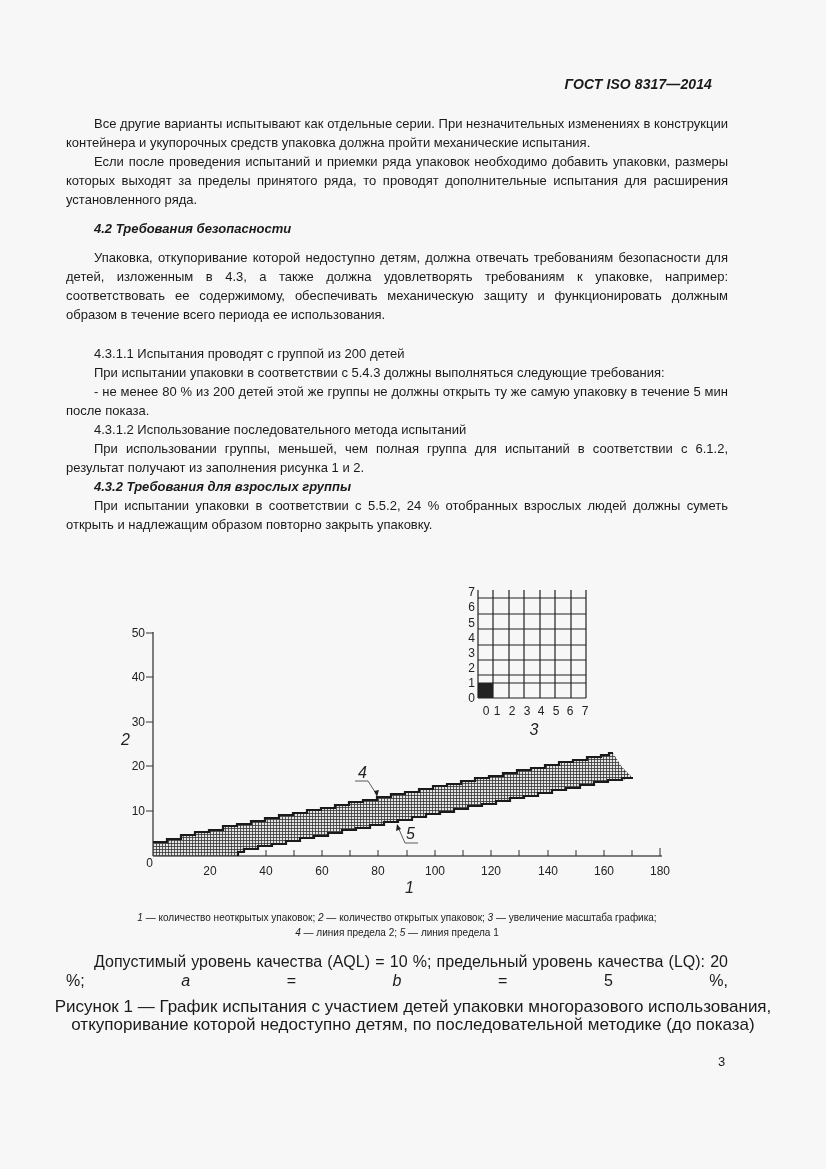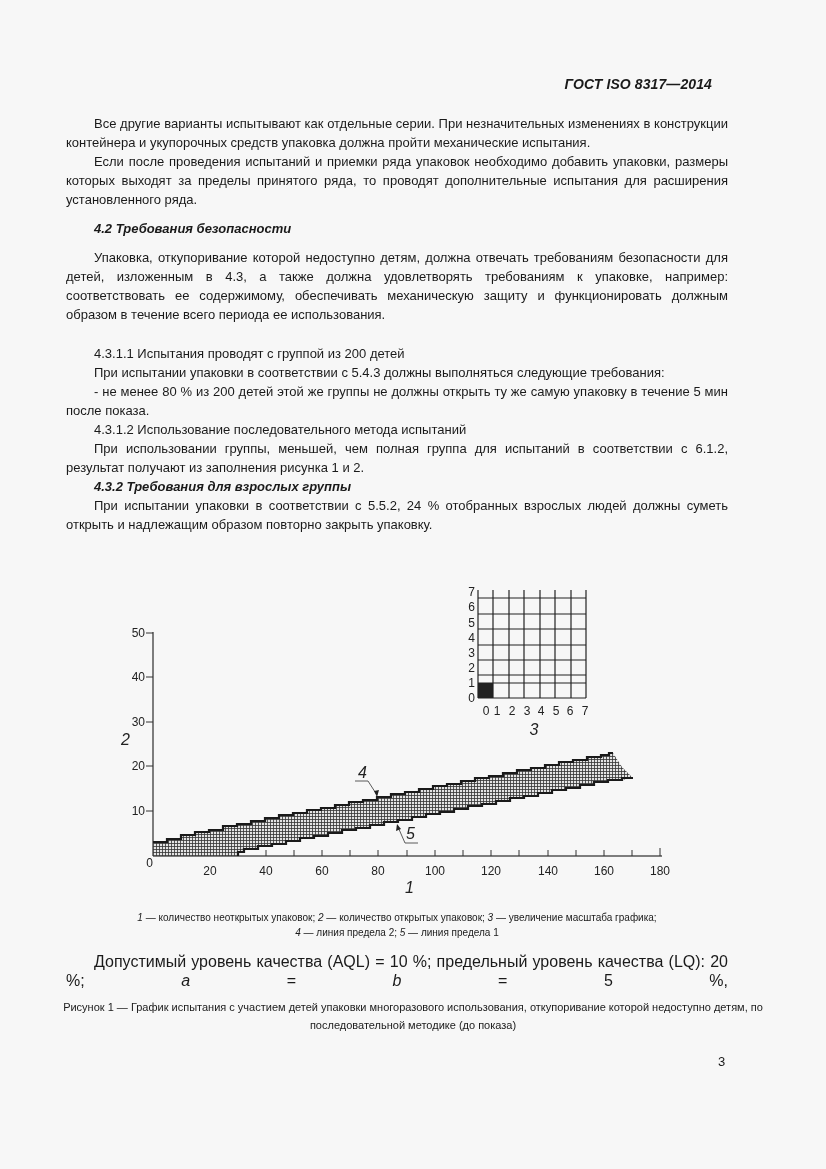--- a/index.html
+++ b/index.html
@@ -6,21 +6,21 @@
   body { width: 826px; height: 1169px; background: #f7f7f7; position: relative; overflow: hidden;
          font-family: "Liberation Sans", sans-serif; color: #1a1a1a; }
   .hdr { position: absolute; top: 76px; right: 114px; font-weight: bold; font-size: 14px; letter-spacing: 0.1px; font-style: italic; }
   .txt { position: absolute; left: 66px; width: 662px; font-size: 13px; line-height: 19px; }
   .p { text-indent: 28px; margin: 0; text-align: justify; }
   .h { margin: 0; padding-left: 28px; font-weight: bold; font-style: italic; }
   .gap { height: 10px; }
   .legend { position: absolute; left: 66px; width: 662px; top: 910px; font-size: 10px; line-height: 15px; text-align: center; }
   .legend i { font-style: italic; }
   .note { position: absolute; left: 66px; width: 662px; top: 952px; font-size: 16px; line-height: 19px; text-align: justify; }
-  .caption { position: absolute; left: 50px; width: 726px; top: 998px; font-size: 11px; line-height: 18px; text-align: center; }
+  .caption { position: absolute; left: 50px; width: 726px; top: 998px; font-size: 17px; line-height: 18px; text-align: center; }
   .pagenum { position: absolute; top: 1054px; left: 718px; font-size: 13px; }
   svg { position: absolute; left: 0; top: 0; }
   .ax { font-family: "Liberation Sans", sans-serif; font-size: 12px; fill: #222; }
   .axit { font-family: "Liberation Sans", sans-serif; font-size: 16px; font-style: italic; fill: #222; }
 </style>
 </head>
 <body>
 
 <div class="hdr">ГОСТ ISO 8317—2014</div>
 

